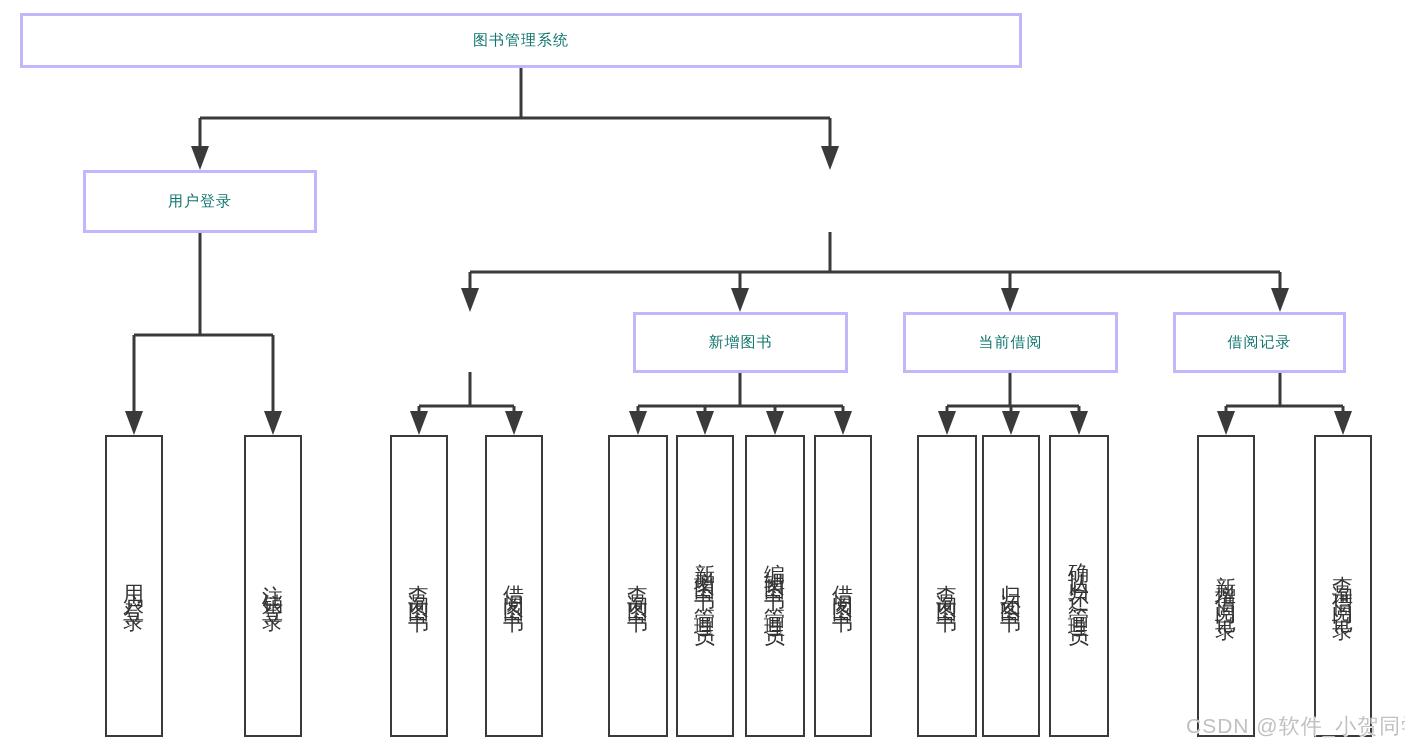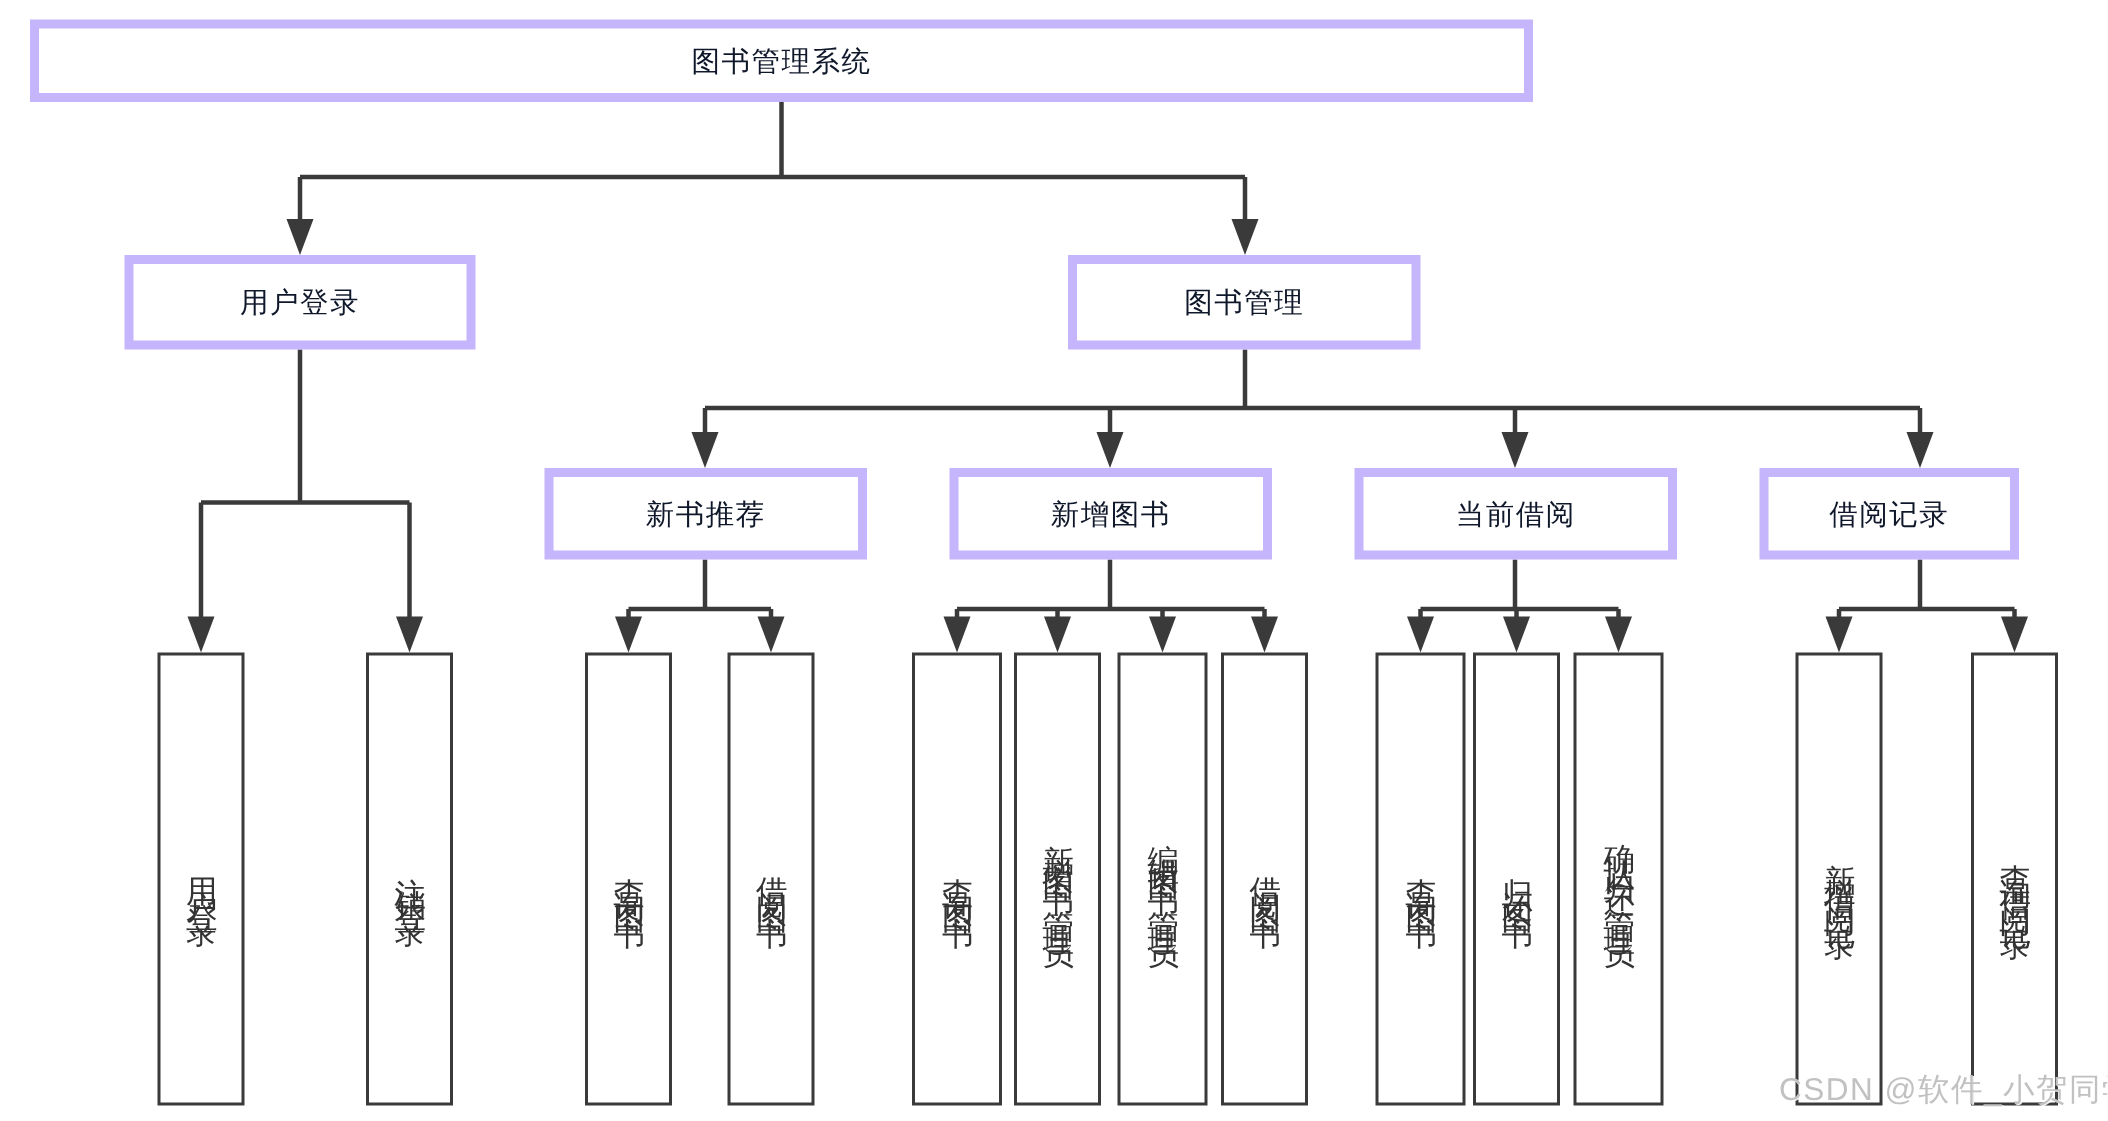--- a/index.html
+++ b/index.html
@@ -18,26 +18,26 @@
   #connectors {
     position: absolute;
     left: 0;
     top: 0;
     z-index: 0;
   }
   .node {
     position: absolute;
     box-sizing: border-box;
     background: #ffffff;
-    border: 6px solid #c4b5fd;
-    color: #0f172a;
+    border: 3px solid #c4b5fd;
+    color: #0f766e;
     display: flex;
     align-items: center;
     justify-content: center;
-    font-size: 19px;
+    font-size: 15px;
     letter-spacing: 1px;
     z-index: 1;
   }
   .leaf {
     position: absolute;
     box-sizing: border-box;
     background: #ffffff;
     border: 2.5px solid #3a3a3a;
     color: #333333;
     display: flex;
@@ -135,23 +135,21 @@
       <polygon points="1002,411 1020,411 1011,435"></polygon>
       <polygon points="1070,411 1088,411 1079,435"></polygon>
       <polygon points="1217,411 1235,411 1226,435"></polygon>
       <polygon points="1334,411 1352,411 1343,435"></polygon>
     </g>
   </svg>
 
   <div class="node" style="left:20px; top:13px; width:1002px; height:55px;">图书管理系统</div>
 
   <div class="node" style="left:83px; top:170px; width:234px; height:63px;">用户登录</div>
-  <div class="node" style="left:712px; top:170px; width:235px; height:63px;">图书管理</div>
 
-  <div class="node" style="left:363px; top:312px; width:215px; height:61px;">新书推荐</div>
   <div class="node" style="left:633px; top:312px; width:215px; height:61px;">新增图书</div>
   <div class="node" style="left:903px; top:312px; width:215px; height:61px;">当前借阅</div>
   <div class="node" style="left:1173px; top:312px; width:173px; height:61px;">借阅记录</div>
 
   <div class="leaf" style="left:105px; top:435px; width:58px; height:302px;">
     <span>用户登录</span>
   </div>
   <div class="leaf" style="left:244px; top:435px; width:58px; height:302px;">
     <span>注销登录</span>
   </div>

